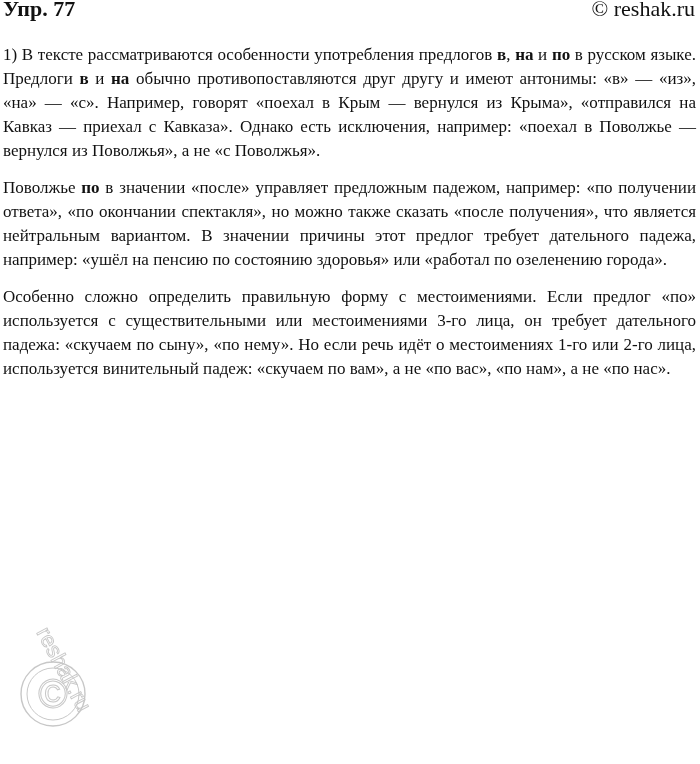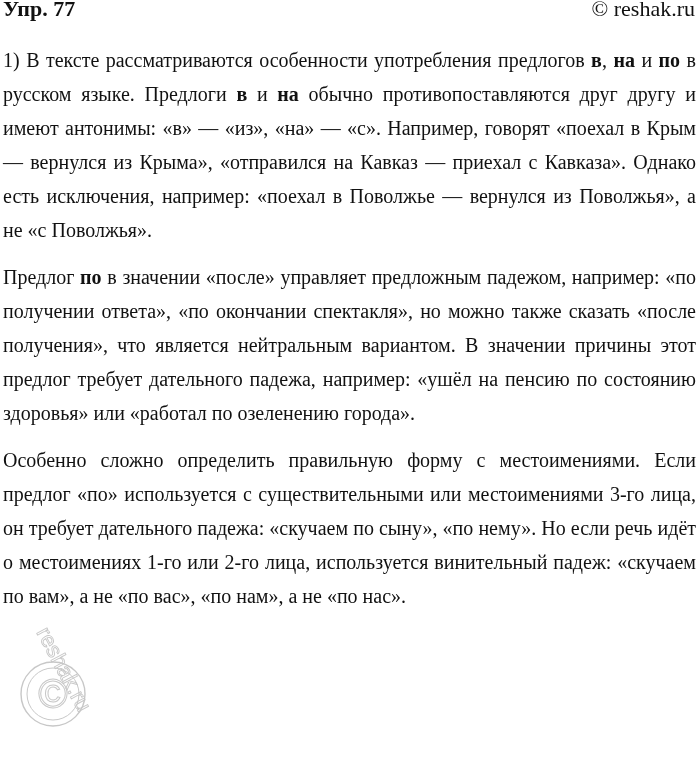--- a/index.html
+++ b/index.html
@@ -37,22 +37,22 @@
       font-size: 22px;
       line-height: 30px;
     }
     .content {
       position: absolute;
       left: 3px;
       top: 43px;
       width: 693px;
     }
     .para {
-      font-size: 20px;
-      line-height: 34px;
+      font-size: 17px;
+      line-height: 24px;
       text-align: justify;
       margin: 0 0 13px 0;
       hyphens: none;
     }
     .para b { font-weight: bold; }
     .watermark {
       position: absolute;
       left: 8px;
       top: 612px;
       width: 120px;
@@ -64,21 +64,21 @@
 </head>
 <body>
 
 <div class="header">
   <div class="title">Упр. 77</div>
   <div class="copyright">© reshak.ru</div>
 </div>
 
 <div class="content">
   <p class="para"><span>1) В тексте рассматриваются особенности употребления предлогов </span><b>в</b><span>, </span><b>на</b><span> и </span><b>по</b><span> в русском языке. Предлоги </span><b>в</b><span> и </span><b>на</b><span> обычно противопоставляются друг другу и имеют антонимы: «в» — «из», «на» — «с». Например, говорят «поехал в Крым — вернулся из Крыма», «отправился на Кавказ — приехал с Кавказа». Однако есть исключения, например: «поехал в Поволжье — вернулся из Поволжья», а не «с Поволжья».</span></p>
-  <p class="para"><span>Предлог </span><b>по</b><span> в значении «после» управляет предложным падежом, например: «по получении ответа», «по окончании спектакля», но можно также сказать «после получения», что является нейтральным вариантом. В значении причины этот предлог требует дательного падежа, например: «ушёл на пенсию по состоянию здоровья» или «работал по озеленению города».</span></p>
+  <p class="para"><span>Поволжье </span><b>по</b><span> в значении «после» управляет предложным падежом, например: «по получении ответа», «по окончании спектакля», но можно также сказать «после получения», что является нейтральным вариантом. В значении причины этот предлог требует дательного падежа, например: «ушёл на пенсию по состоянию здоровья» или «работал по озеленению города».</span></p>
   <p class="para"><span>Особенно сложно определить правильную форму с местоимениями. Если предлог «по» используется с существительными или местоимениями 3-го лица, он требует дательного падежа: «скучаем по сыну», «по нему». Но если речь идёт о местоимениях 1-го или 2-го лица, используется винительный падеж: «скучаем по вам», а не «по вас», «по нам», а не «по нас».</span></p>
 </div>
 
 <div class="watermark">
   <svg width="120" height="140" viewBox="0 0 120 140">
     <circle cx="45" cy="82" r="32" fill="none" stroke="#9a9a9a" stroke-width="1.4"></circle>
     <circle cx="45" cy="82" r="26" fill="none" stroke="#9a9a9a" stroke-width="1"></circle>
     <text x="45" y="96" text-anchor="middle" font-family="Liberation Sans, sans-serif" font-size="40" fill="none" stroke="#9a9a9a" stroke-width="1">©</text>
     <text x="0" y="0" transform="translate(28,20) rotate(62)" font-family="Liberation Sans, sans-serif" font-size="22" fill="none" stroke="#9a9a9a" stroke-width="0.9">reshak.ru</text>
   </svg>

